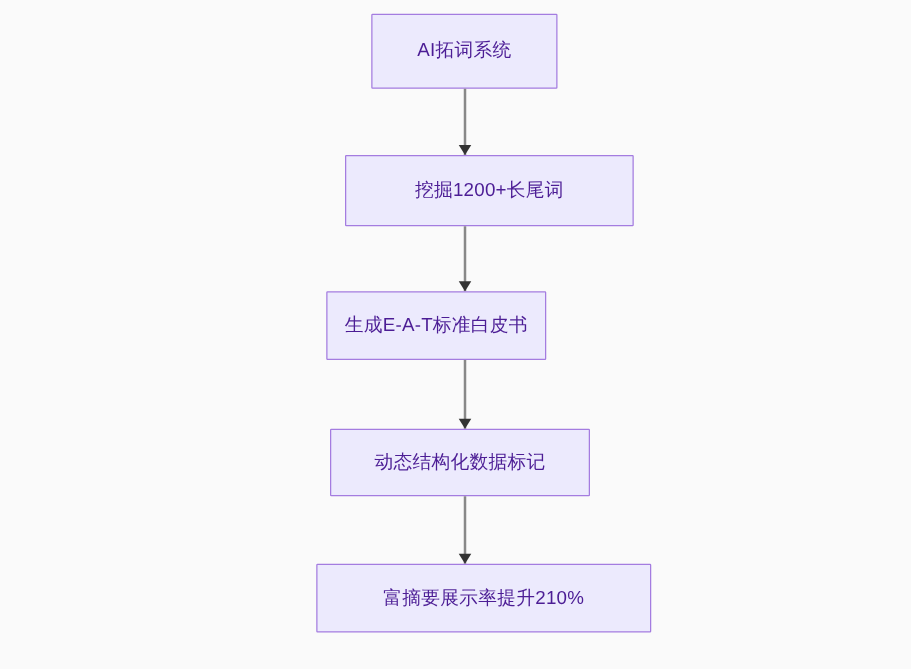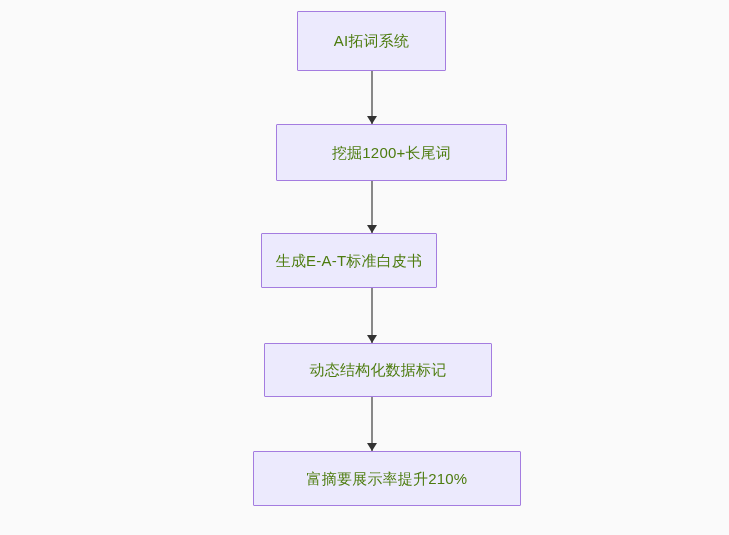--- a/index.html
+++ b/index.html
@@ -24,21 +24,21 @@
     position: absolute;
     box-sizing: border-box;
     background: #eceafd;
     border: 1.4px solid #a47ce0;
     display: flex;
     align-items: center;
     justify-content: center;
     border-radius: 1px;
   }
   .node-label {
-    color: #4d7c0f;
+    color: #4c1d95;
     font-size: 15px;
     line-height: 1.2;
     letter-spacing: 0.2px;
     white-space: nowrap;
     text-align: center;
     font-family: "Liberation Sans", "DejaVu Sans", sans-serif;
   }
   .edge {
     position: absolute;
     pointer-events: none;
@@ -56,21 +56,21 @@
     width: 0;
     height: 0;
     border-left: 5px solid transparent;
     border-right: 5px solid transparent;
     border-top: 8px solid #333333;
   }
   
   #node-0 { left: 297px; top: 11px;  width: 149px; height: 60px; }
   #node-1 { left: 276px; top: 124px; width: 231px; height: 57px; align-items: center; }
   #node-2 { left: 261px; top: 233px; width: 176px; height: 55px; }
-  #node-3 { left: 264px; top: 343px; width: 228px; height: 54px; }
+  #node-3 { left: 264px; top: 343px; width: 208px; height: 54px; }
   #node-4 { left: 253px; top: 451px; width: 268px; height: 55px; }
   
   #edge-0 { left: 371px; top: 71px;  height: 53px; }
   #edge-1 { left: 371px; top: 181px; height: 52px; }
   #edge-2 { left: 371px; top: 288px; height: 55px; }
   #edge-3 { left: 371px; top: 397px; height: 54px; }
 </style>
 </head>
 <body>
 

